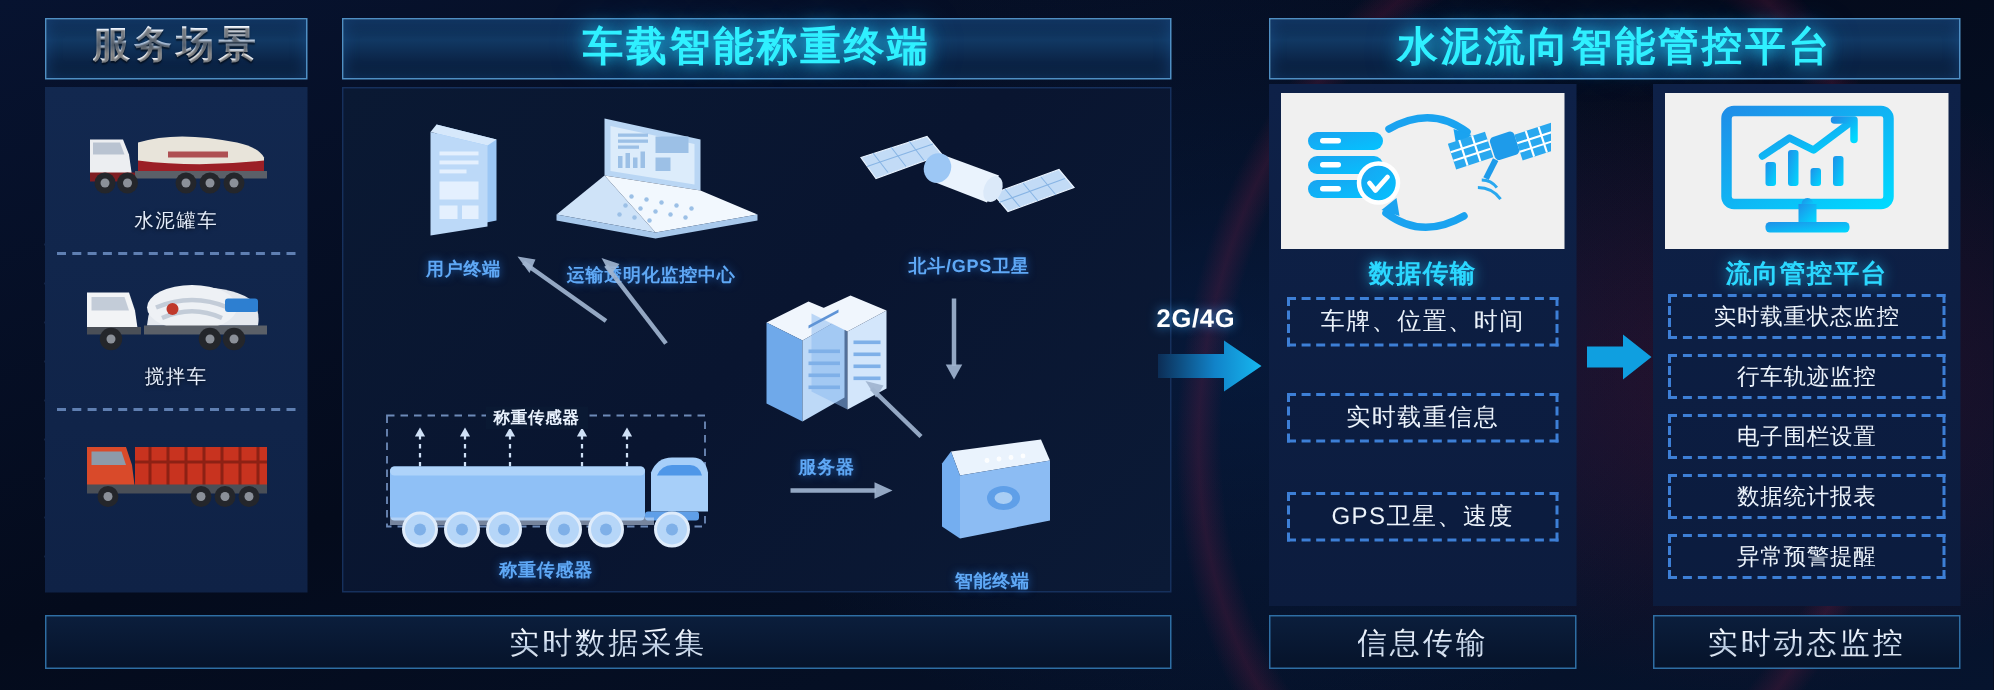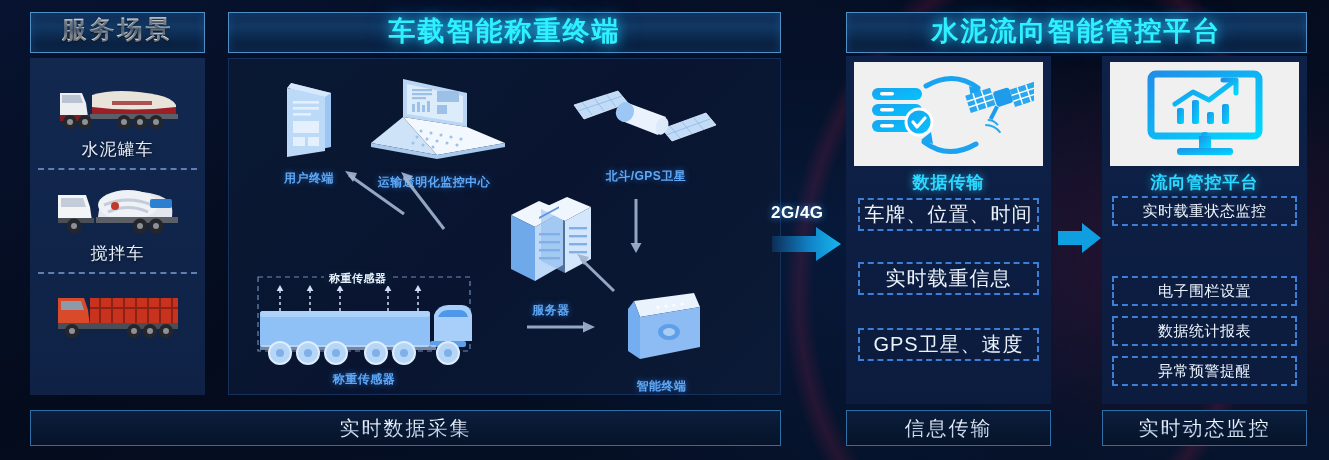--- a/index.html
+++ b/index.html
@@ -46,21 +46,21 @@
   #center-panel-body{left:228px;top:58px;width:553px;height:337px;
       background:linear-gradient(135deg,#0a1933 0%,#091530 50%,#0b1a36 100%);
       border:1px solid #16305c;}
   #right-card-a{left:846px;top:56px;width:205px;height:348px;
       background:linear-gradient(180deg,#0e2148 0%,#0c1c3e 100%);}
   #right-card-b{left:1102px;top:56px;width:205px;height:348px;
       background:linear-gradient(180deg,#0e2148 0%,#0c1c3e 100%);}
 
   
   .veh{position:absolute;left:0;width:175px;text-align:center;}
-  .veh-label{color:#e6eefb;font-size:17px;letter-spacing:1px;margin-top:2px;
+  .veh-label{color:#e6eefb;font-size:13px;letter-spacing:1px;margin-top:2px;
       text-shadow:0 1px 3px rgba(0,0,0,.7);}
   .veh-sep{position:absolute;left:8px;width:159px;height:0;
       border-top:2px dashed #6d8fc4;opacity:.85;}
   .truckwrap{height:62px;display:flex;align-items:center;justify-content:center;}
 
   
   .foot{position:absolute;box-sizing:border-box;height:36px;
       border:1px solid #2e6ea4;background:linear-gradient(180deg,#0a1c38 0%,#081navy 100%);
       background:linear-gradient(180deg,#0b1e3c 0%,#06132a 100%);
       display:flex;align-items:center;justify-content:center;}
@@ -72,21 +72,21 @@
   .node{position:absolute;text-align:center;}
   .node-label{font-size:12px;font-weight:bold;color:#5fa8f5;letter-spacing:.5px;
       text-shadow:0 0 6px rgba(40,120,220,.7);margin-top:3px;white-space:nowrap;}
 
   
   .card-img{position:absolute;background:#f0f0f0;display:flex;align-items:center;justify-content:center;}
   .card-title{position:absolute;width:100%;text-align:center;font-size:17px;color:#2bd8ff;
       font-weight:bold;letter-spacing:1px;text-shadow:0 0 9px rgba(40,200,255,.7);}
   .tagbox{position:absolute;box-sizing:border-box;border:2px dashed #3d7fd6;
       display:flex;align-items:center;justify-content:center;
-      color:#ecf3fb;font-size:20px;letter-spacing:1px;background:rgba(12,30,64,.35);}
+      color:#ecf3fb;font-size:16px;letter-spacing:1px;background:rgba(12,30,64,.35);}
   .tagbox.compact{font-size:15px;letter-spacing:.5px;}
 
   
   #conn-label{position:absolute;left:771px;top:203px;font-size:17px;font-weight:bold;color:#ffffff;
       letter-spacing:.5px;text-shadow:0 0 7px rgba(60,170,255,.8);}
   #conn-arrow{position:absolute;left:772px;top:226px;}
   #mid-arrow{position:absolute;left:1058px;top:222px;}
 </style>
 </head>
 <body>
@@ -519,20 +519,21 @@
       <path d="M28 36 L46 24 L62 32 L86 14" stroke="url(#mg)" stroke-width="5" fill="none" stroke-linecap="round" stroke-linejoin="round"></path>
       <path d="M76 12 h13 v13" stroke="url(#mg)" stroke-width="5" fill="none" stroke-linecap="round" stroke-linejoin="round"></path>
       <circle cx="58" cy="68" r="4" fill="url(#mg)"></circle>
       <rect x="52" y="68" width="12" height="12" fill="url(#mg)"></rect>
       <rect x="30" y="80" width="56" height="7" rx="3" fill="url(#mg)"></rect>
     </svg>
   </div>
   <div class="card-title" style="top:115px;">流向管控平台</div>
 
   <div class="tagbox compact" style="left:10px;top:140px;width:185px;height:30px;">实时载重状态监控</div>
+  <div class="tagbox compact" style="left:10px;top:180px;width:185px;height:30px;">行车轨迹监控</div>
   <div class="tagbox compact" style="left:10px;top:260px;width:185px;height:30px;">数据统计报表</div>
   <div class="tagbox compact" style="left:10px;top:220px;width:185px;height:30px;">电子围栏设置</div>
   <div class="tagbox compact" style="left:10px;top:300px;width:185px;height:30px;">异常预警提醒</div>
 </div>
 
 <div class="foot" style="left:30px;top:410px;width:751px;">
   <span>实时数据采集</span>
 </div>
 <div class="foot" style="left:846px;top:410px;width:205px;">
   <span>信息传输</span>

